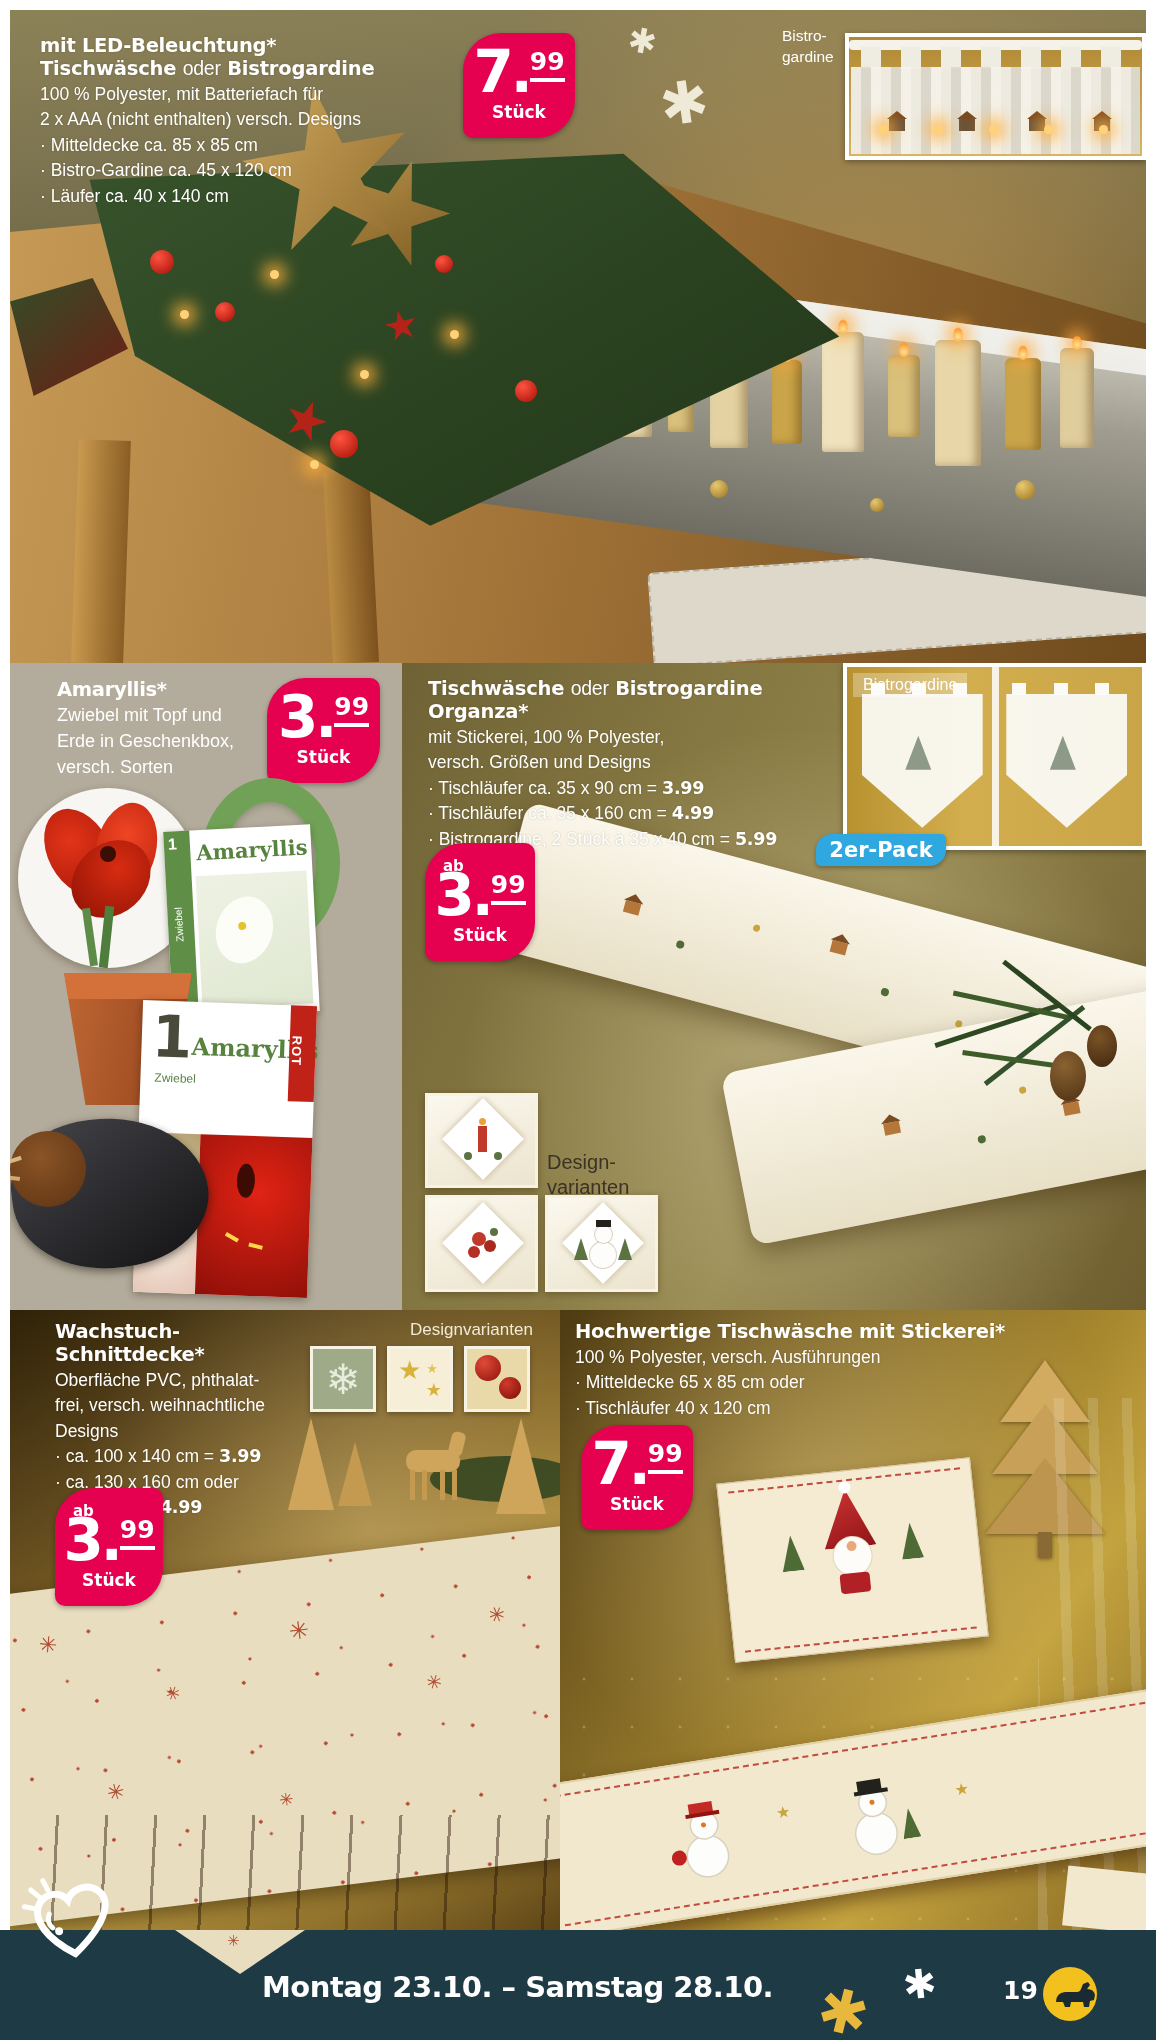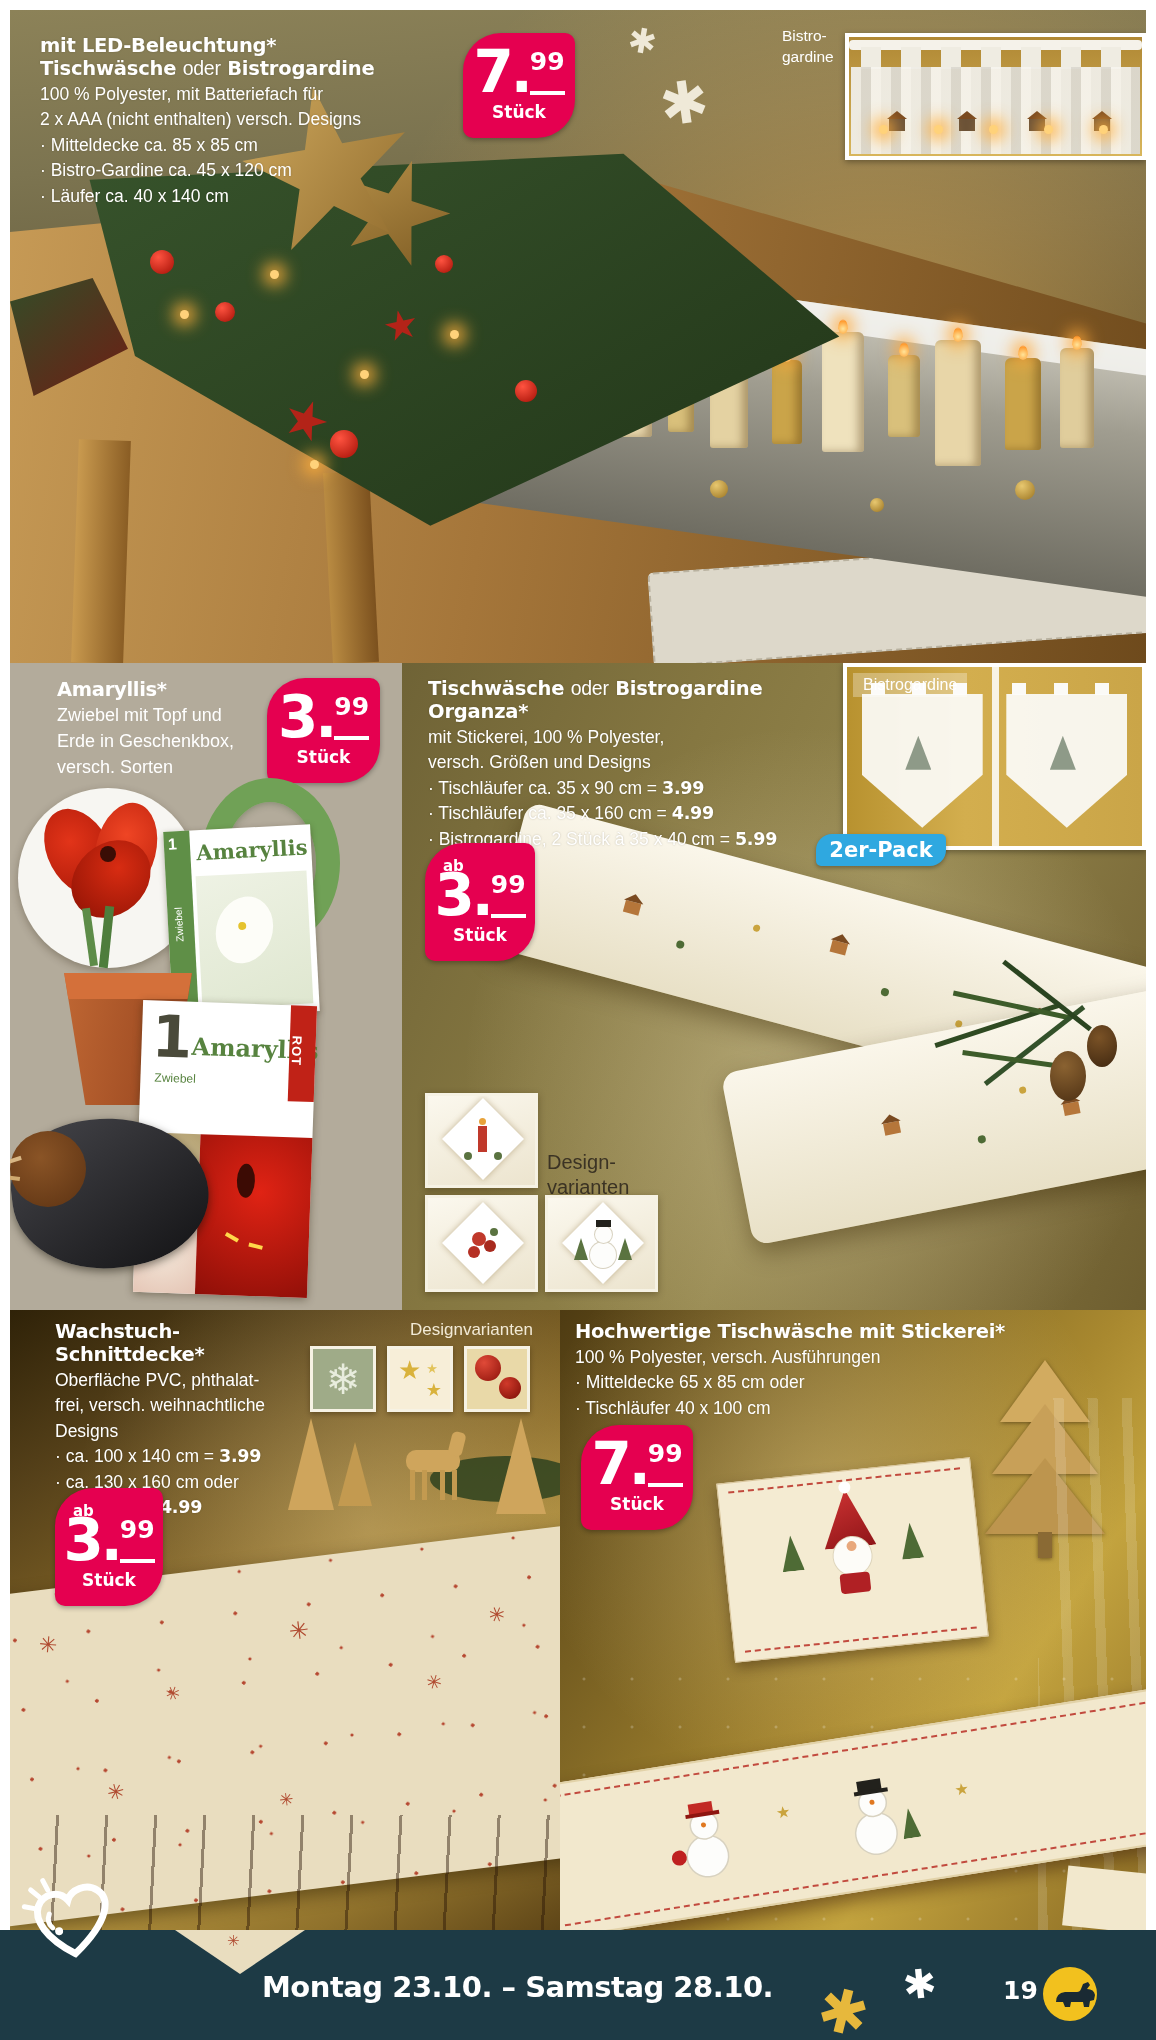--- a/index.html
+++ b/index.html
@@ -11,21 +11,21 @@
   
   .ptext{position:absolute;color:#fff;font-size:17.5px;line-height:1.28;text-shadow:0 0 2px rgba(40,30,0,.25)}
   .ptext .t{font-size:19.5px;font-weight:bold;line-height:1.18;font-family:"DejaVu Sans",sans-serif;letter-spacing:-.3px}
   .ptext .b{font-weight:bold;font-family:"DejaVu Sans",sans-serif;letter-spacing:-.2px}
   .ptext .line{margin-top:3px}
   
   .badge{position:absolute;background:#e50050;color:#fff;border-radius:38px 10px 38px 10px;display:flex;flex-direction:column;align-items:center;justify-content:center;font-family:"DejaVu Sans",sans-serif;box-shadow:0 2px 5px rgba(0,0,0,.3)}
   .badge .prefix{align-self:flex-start;font-weight:bold;font-size:15px;line-height:1;margin:0 0 -2px 18px}
   .badge .main{display:flex;align-items:flex-start;line-height:.82}
   .badge .euros{font-size:58px;font-weight:bold;letter-spacing:-3px}
-  .badge .cents{font-size:25px;font-weight:bold;border-bottom:4px solid #fff;line-height:1.06;padding-bottom:15px}
+  .badge .cents{font-size:25px;font-weight:bold;border-bottom:4px solid #fff;line-height:1.06;padding-bottom:2px}
   .badge .unit{font-size:17px;font-weight:bold;margin-top:5px}
   .ast{position:absolute;font-family:"DejaVu Sans",sans-serif;line-height:1}
   .clip-star{clip-path:polygon(50% 0%,61% 35%,98% 35%,68% 57%,79% 91%,50% 70%,21% 91%,32% 57%,2% 35%,39% 35%)}
   .tri{clip-path:polygon(50% 0,100% 100%,0 100%)}
   .circle{border-radius:50%}
   .thumb{position:absolute;border:3px solid #f6f2e4;background:linear-gradient(160deg,#fbf8ee,#ece4ce);box-shadow:0 2px 7px rgba(40,25,0,.35);overflow:hidden}
   .swatch{position:absolute;border:3px solid #f6f2e4;box-shadow:0 2px 5px rgba(40,25,0,.4);display:flex;align-items:center;justify-content:center;overflow:hidden}
   .runner{position:absolute;border-radius:16px;background:linear-gradient(180deg,#faf6ea,#e8e0c6);box-shadow:0 10px 24px rgba(50,33,0,.4)}
   .house{position:absolute;width:16px;height:12px;background:#b5763a}
   .house::before{content:"";position:absolute;left:-2px;top:-8px;border-left:10px solid transparent;border-right:10px solid transparent;border-bottom:8px solid #7a4a20}
@@ -402,21 +402,21 @@
       </div>
       <span class="ast" style="left:240px;top:55px;font-size:16px;color:#caa43e">★</span>
       <span class="ast" style="left:420px;top:60px;font-size:16px;color:#caa43e">★</span>
     </div>
     <div class="abs" style="left:505px;top:560px;width:90px;height:60px;transform:rotate(6deg);background:#f2e8cd"></div>
 
     <div class="ptext" style="left:15px;top:10px;width:440px">
       <div class="t">Hochwertige Tischwäsche mit Stickerei*</div>
       <div class="line">100 % Polyester, versch. Ausführungen</div>
       <div class="line">· Mitteldecke 65 x 85 cm oder</div>
-      <div class="line">· Tischläufer 40 x 100 cm</div>
+      <div class="line">· Tischläufer 40 x 120 cm</div>
     </div>
     <div class="badge" style="left:21px;top:115px;width:112px;height:105px">
       <div class="main">
           <span class="euros">7.</span>
           <span class="cents">99</span>
         </div>
       <div class="unit">Stück</div>
     </div>
   </div>
 

